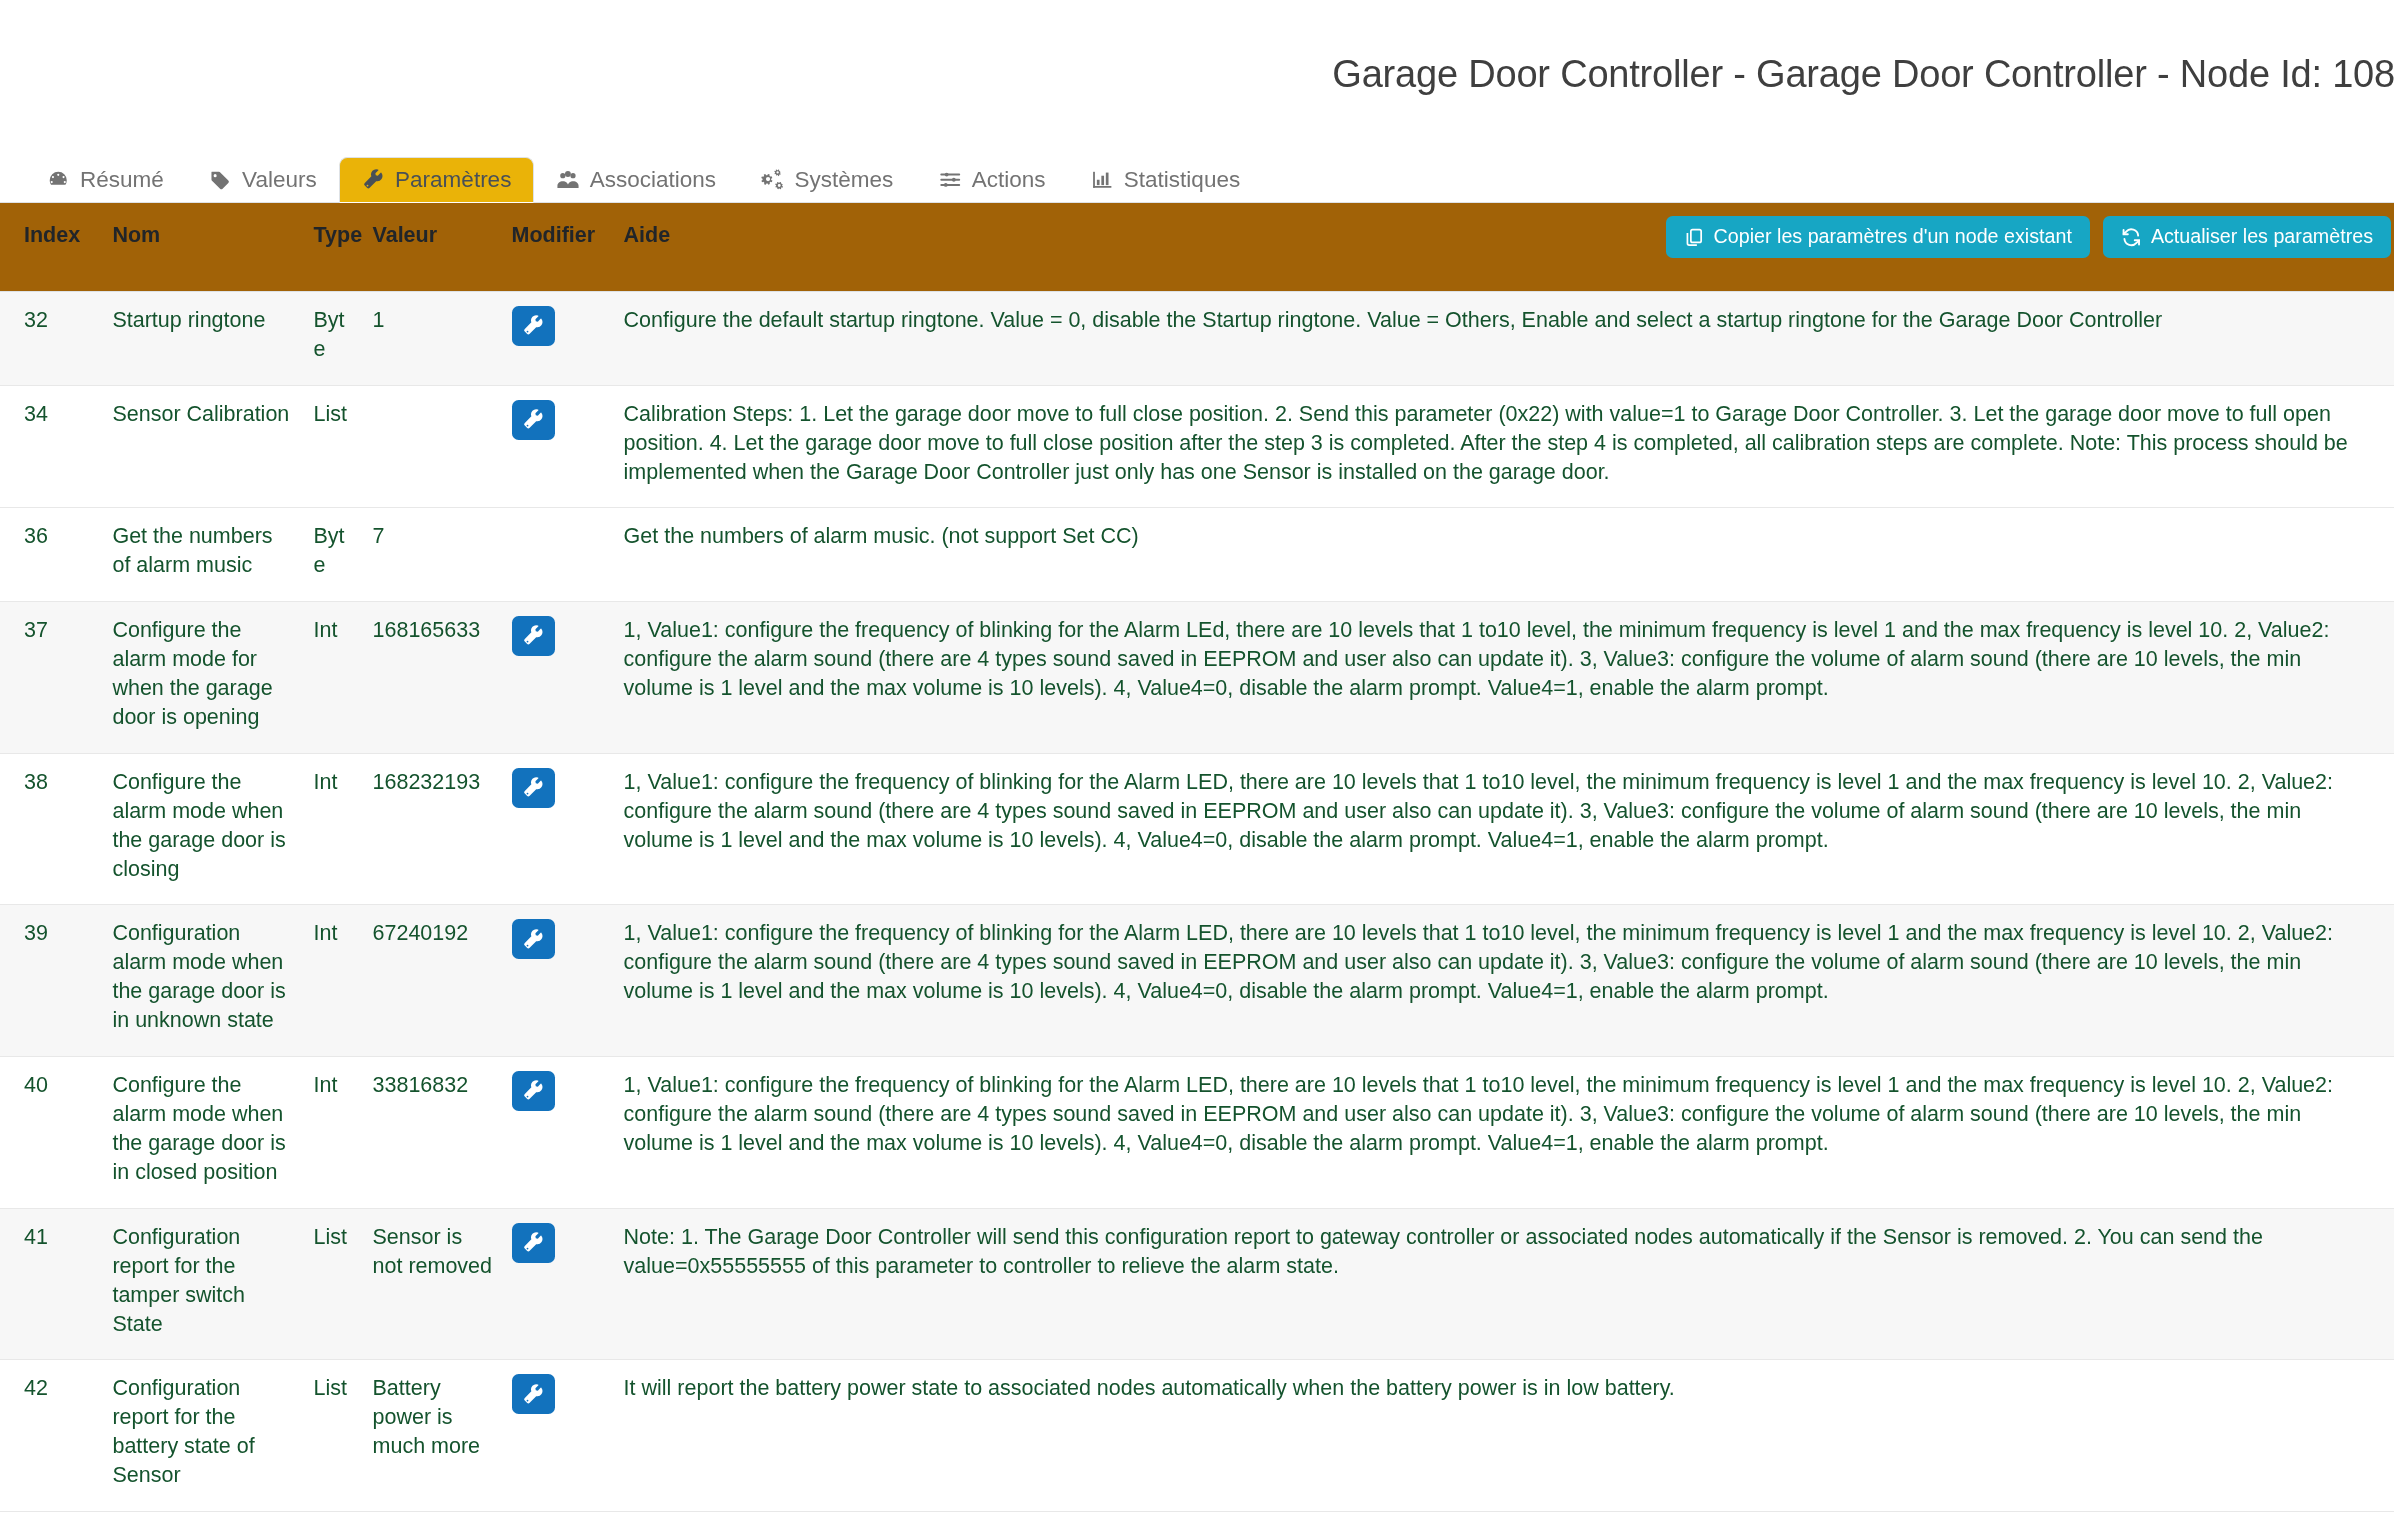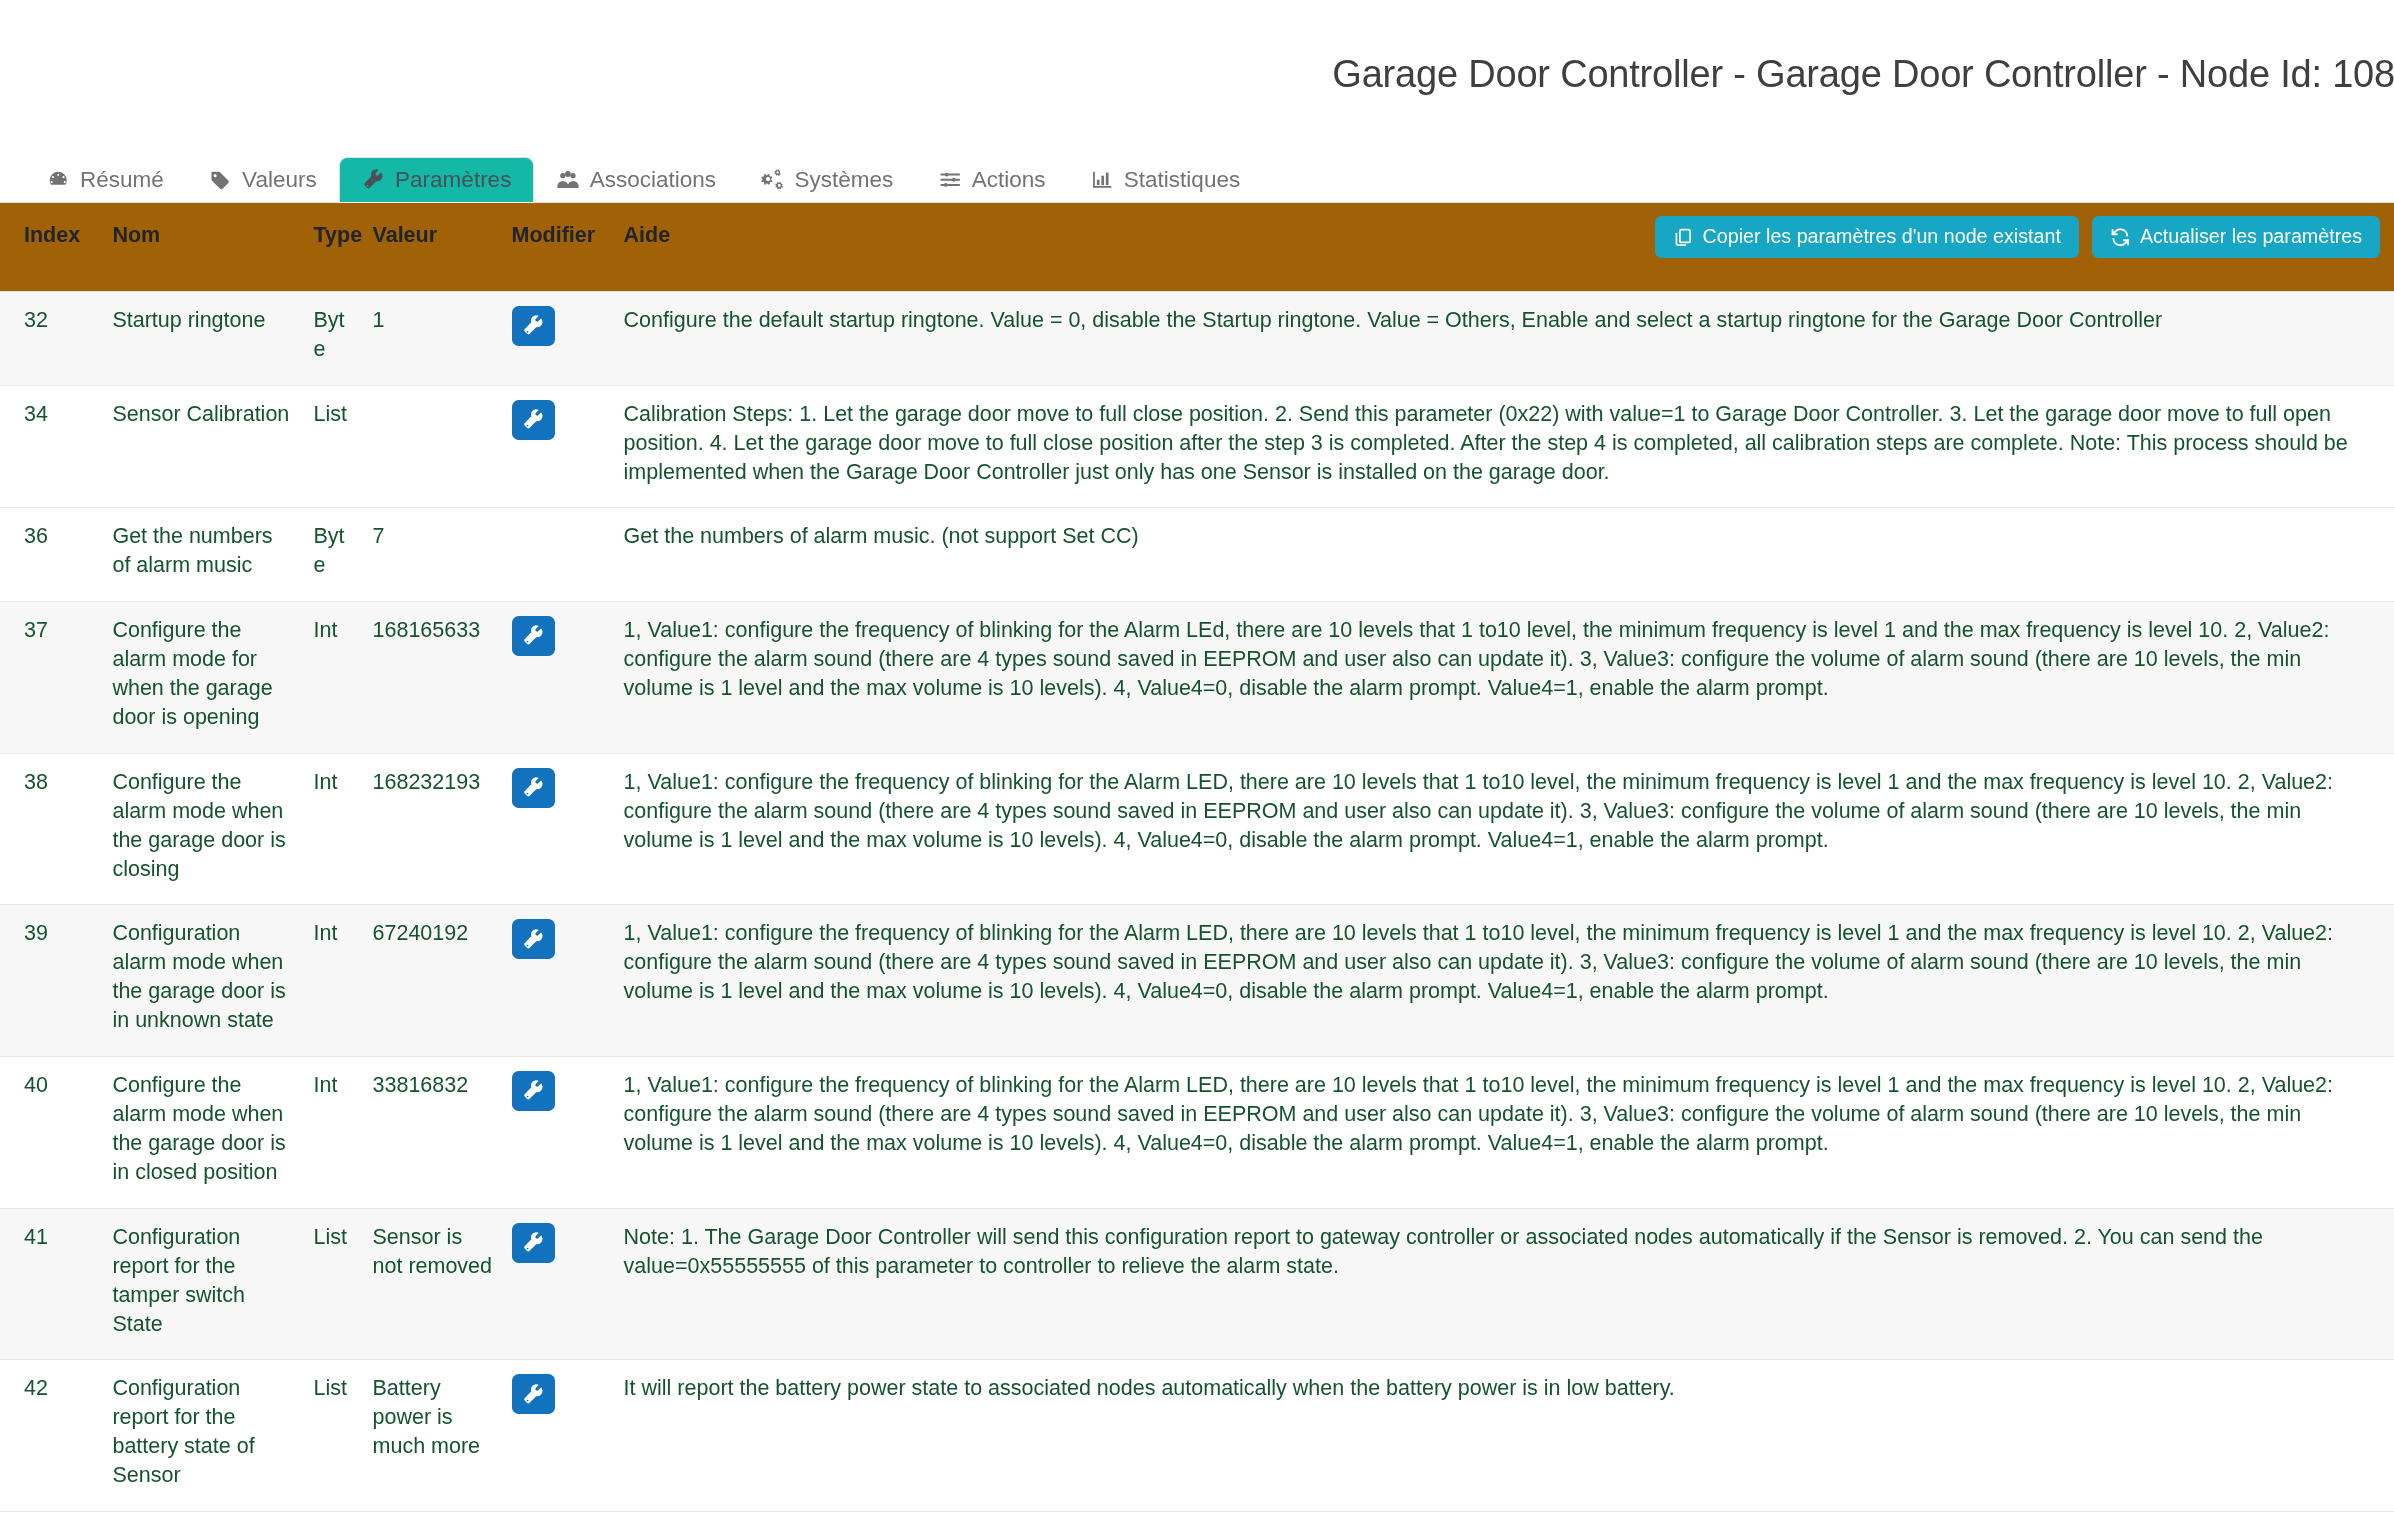--- a/index.html
+++ b/index.html
@@ -40,21 +40,21 @@
     color: #737373;
     padding: 10.3px 21.5px 11.2px 21.5px;
     margin-bottom: -1.9px;
     border: 1.9px solid transparent;
     border-radius: 8.4px 8.4px 0 0;
     cursor: pointer;
     white-space: nowrap;
     line-height: 1;
   }
   .tab.active {
-    background: #14b8a6;
+    background: #eab308;
     border-color: #dee2e6 #dee2e6 #ffffff;
     color: #495057;
   }
   .tab .ic { display: inline-flex; align-items: center; justify-content: center; width: 24px; height: 22.5px; }
   .tab .ic svg { display: block; }
 
   
   table.params {
     width: 2395px;
     border-collapse: collapse;
@@ -75,21 +75,21 @@
   col.c-nom   { width: 201px; }
   col.c-type  { width: 59px; }
   col.c-val   { width: 139px; }
   col.c-mod   { width: 112px; }
   col.c-aide  { width: 1780px; }
 
   table.params thead th.th-index { padding-left: 24px; }
 
   .hdr-actions {
     position: absolute;
-    right: 15px;
+    right: 4px;
     top: 13px;
     display: flex;
     gap: 13px;
     white-space: nowrap;
   }
   .btn-info {
     background: #17a6c4;
     border: none;
     color: #ffffff;
     font-size: 19.7px;

